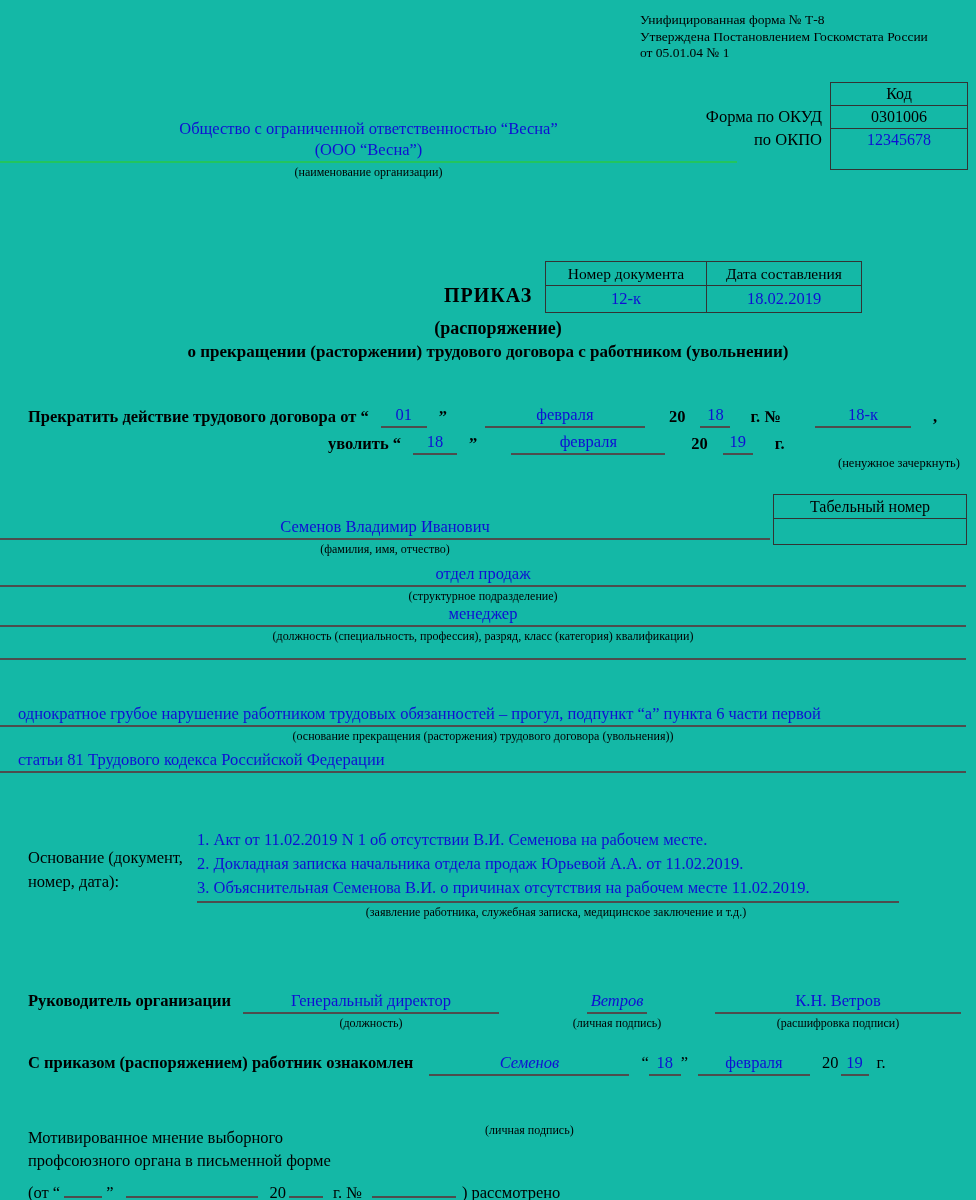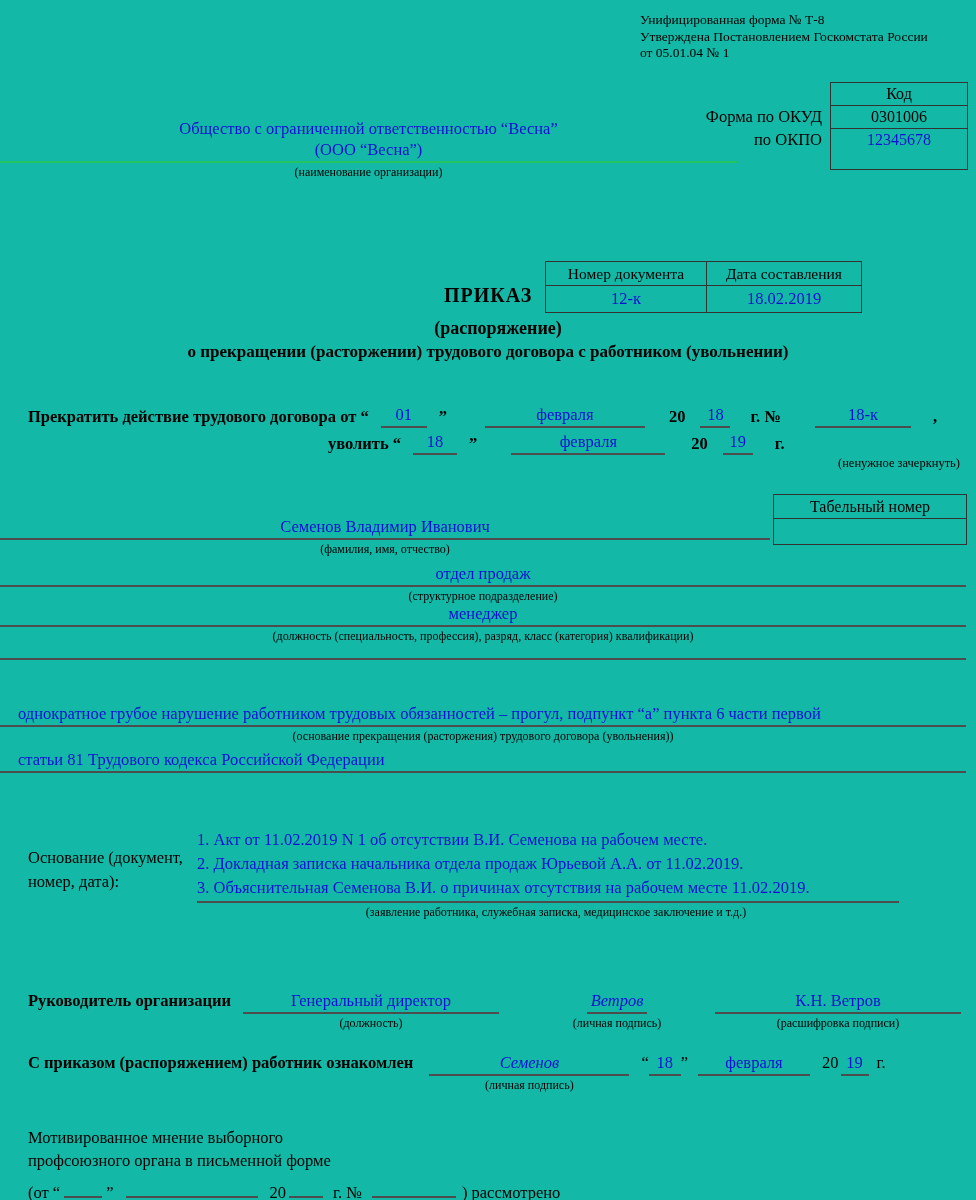--- a/index.html
+++ b/index.html
@@ -197,21 +197,21 @@
       <span class="cap">(личная подпись)</span>
     </span>
     <span class="sfld" style="width:246px; margin-left:38px;">
       <span class="sline blue">К.Н. Ветров</span>
       <span class="cap">(расшифровка подписи)</span>
     </span>
   </div>
 
   <div class="sigrow" style="top:1052px;">
     <span class="lab b">С приказом (распоряжением) работник ознакомлен</span>
-    <span class="sfld" style="width:200px; margin-left:16px;">
+    <span class="sfld" style="width:200px; margin-left:16px;gap:45px;">
       <span class="sline blue it">Семенов</span>
       <span class="cap">(личная подпись)</span>
     </span>
     <span class="qgrp" style="margin-left:12px;">
       <span>“</span>
       <span class="uv blue" style="width:28px;">18</span>
       <span>”</span>
     </span>
     <span class="qgrp" style="margin-left:10px;">
       <span class="uv blue" style="width:108px;">февраля</span>

